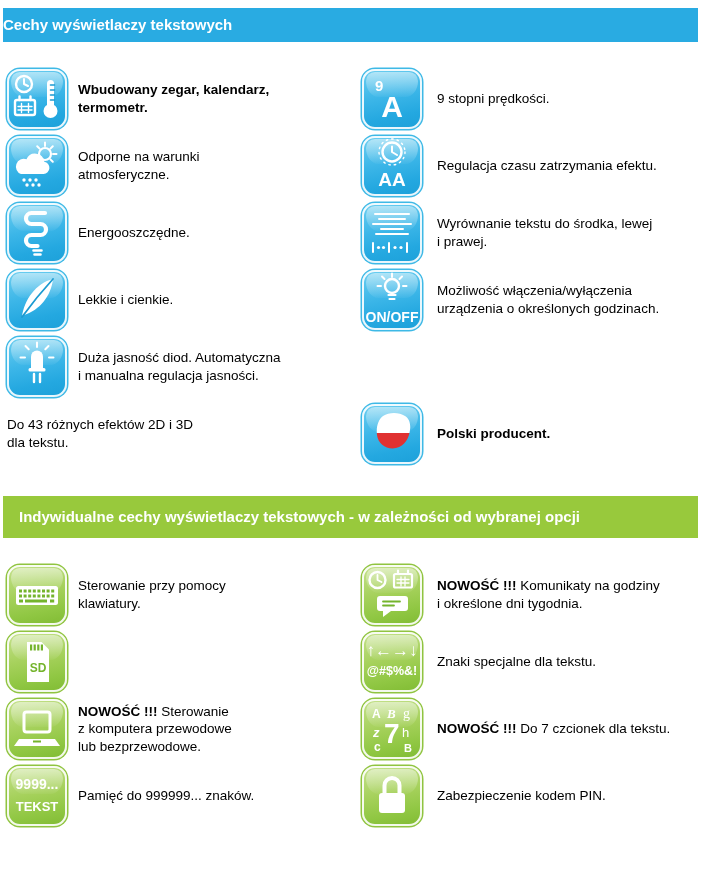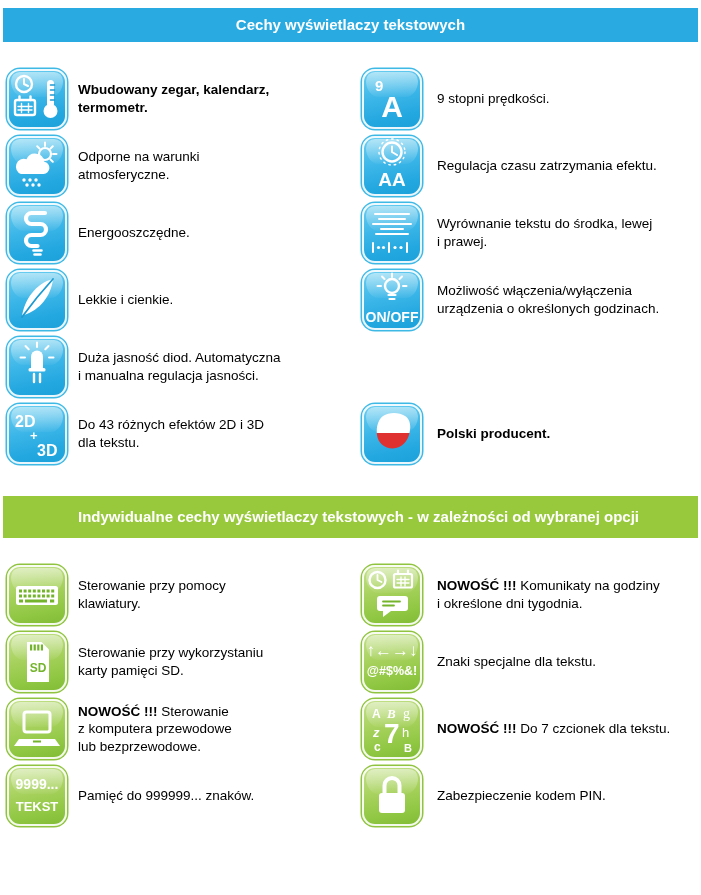--- a/index.html
+++ b/index.html
@@ -1,18 +1,18 @@
 <!DOCTYPE html>
 <html><head>
 <meta charset="utf-8">
 <style>
   html,body{margin:0;padding:0;}
   body{width:701px;height:895px;position:relative;background:#fff;
        font-family:"Liberation Sans","DejaVu Sans",sans-serif;overflow:hidden;}
-  .hdr{position:absolute;left:3px;width:695px;text-align:center;color:#fff;font-weight:bold;box-sizing:border-box;}
+  .hdr{position:absolute;left:3px;width:695px;color:#fff;font-weight:bold;box-sizing:border-box;}
   #h1{top:8px;height:34px;line-height:34px;font-size:15px;background:#29abe2;}
   #h2{top:496px;height:42px;line-height:42px;font-size:15px;background:#98c93c;padding-left:16px;}
   .grid{position:absolute;left:0;width:701px;}
   #g1{top:69px;}
   #g2{top:565px;}
   .row{display:flex;height:67px;align-items:flex-start;}
   .cell{width:350px;box-sizing:border-box;display:flex;align-items:center;height:60px;}
   .cell.l{padding-left:7px;gap:11px;}
   .cell.r{padding-left:12px;gap:15px;}
   .tile{width:60px;height:60px;flex:0 0 60px;border-radius:13px;position:relative;}
@@ -162,27 +162,20 @@
           <path class="st" stroke-width="2" d="M30 5.5V10M18.5 9l3.2 3.2M41.5 9l-3.2 3.2M13.5 20.5h4.5M42 20.5h4.5"></path>
         </svg>
       </div>
       <div class="txt"><span class="b"></span><span>Duża jasność diod. Automatyczna
 i manualna regulacja jasności.</span></div>
     </div>
   </div>
 
   <div class="row">
     <div class="cell l">
-      <div class="tile blue">
-        <svg viewBox="0 0 60 60">
-          <text x="8" y="23" font-size="16">2D</text>
-          <text x="23" y="36" font-size="13">+</text>
-          <text x="30" y="52" font-size="16">3D</text>
-        </svg>
-      </div>
       <div class="txt"><span class="b"></span><span>Do 43 różnych efektów 2D i 3D
 dla tekstu.</span></div>
     </div>
     <div class="cell r">
       <div class="tile blue">
         <svg viewBox="0 0 60 60">
           <defs>
               <clipPath id="plmap">
                 <path d="M21 12c6-4 16-4 22 0 4 2 6 8 5 14-1 8-5 16-14 18-9 2-18-4-19-13-1-8 1-15 6-19z"></path>
               </clipPath>
@@ -260,22 +253,20 @@
           <path class="fl" d="M20 10h14.5l7.5 7.5V50H20z"></path>
           <g style="fill:var(--tc)">
             <rect x="23" y="12.5" width="2.2" height="6"></rect>
               <rect x="26.6" y="12.5" width="2.2" height="6"></rect>
               <rect x="30.2" y="12.5" width="2.2" height="6"></rect>
               <rect x="33.8" y="12.5" width="2.2" height="6"></rect>
           </g>
           <text x="31" y="40" font-size="12" text-anchor="middle" style="fill:var(--tc)">SD</text>
         </svg>
       </div>
-      <div class="txt"><span class="b"></span><span>Sterowanie przy wykorzystaniu
-karty pamięci SD.</span></div>
     </div>
     <div class="cell r">
       <div class="tile green">
         <svg viewBox="0 0 60 60">
           <text x="30" y="24" font-size="17" text-anchor="middle">↑←→↓</text>
           <text x="30" y="43" font-size="12.5" text-anchor="middle">@#$%&amp;!</text>
         </svg>
       </div>
       <div class="txt"><span class="b"></span><span>Znaki specjalne dla tekstu.</span></div>
     </div>

